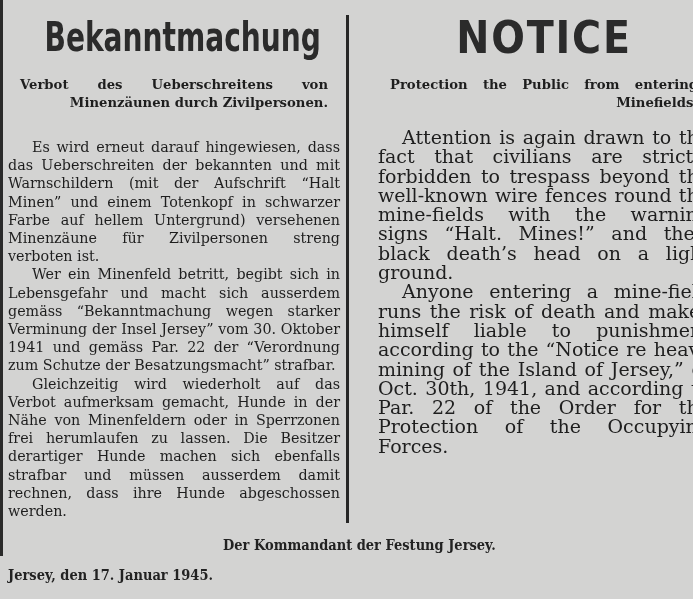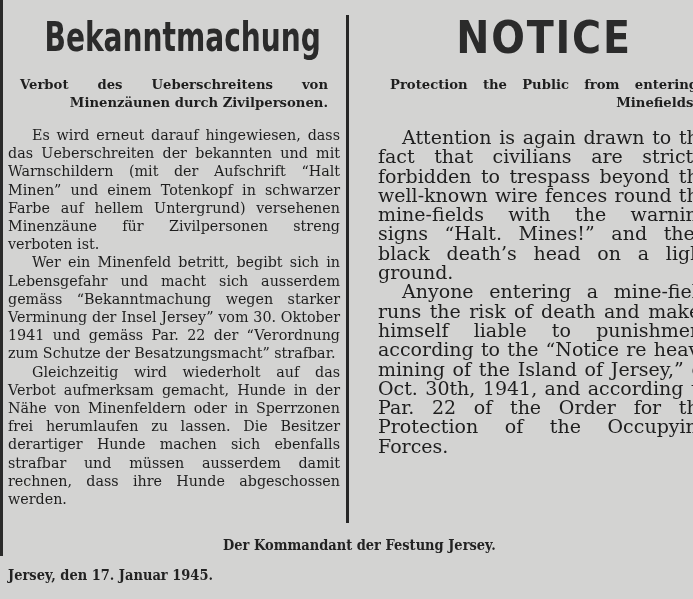--- a/index.html
+++ b/index.html
@@ -46,21 +46,21 @@
     font-weight: bold; font-size: 13.2px; line-height: 18px;
     margin: 12px;
   }
   .subhead .l1 { display: block; text-align: justify; text-align-last: justify; }
   .subhead .l2 { display: block; text-align: right; }
   .body-text {
     font-size: 14.3px; line-height: 18.2px; margin: 0;
     text-align: justify;
   }
   .para { margin: 0; text-indent: 24px; }
-  .left .body-text { margin-top: 14px; }
+  .left .body-text { margin-top: 26px; }
   .right .body-text { margin-top: 16px; font-size: 19px; line-height: 19.3px; }
   .right .para { text-indent: 24px; }
   .signature {
     position: absolute; left: 223px; top: 537px;
     font-family: "DejaVu Serif", "Liberation Serif", serif;
     font-weight: bold; font-size: 14px; color: #222;
     transform: scaleX(0.93); transform-origin: left top;
     white-space: nowrap;
   }
   .dateline {

